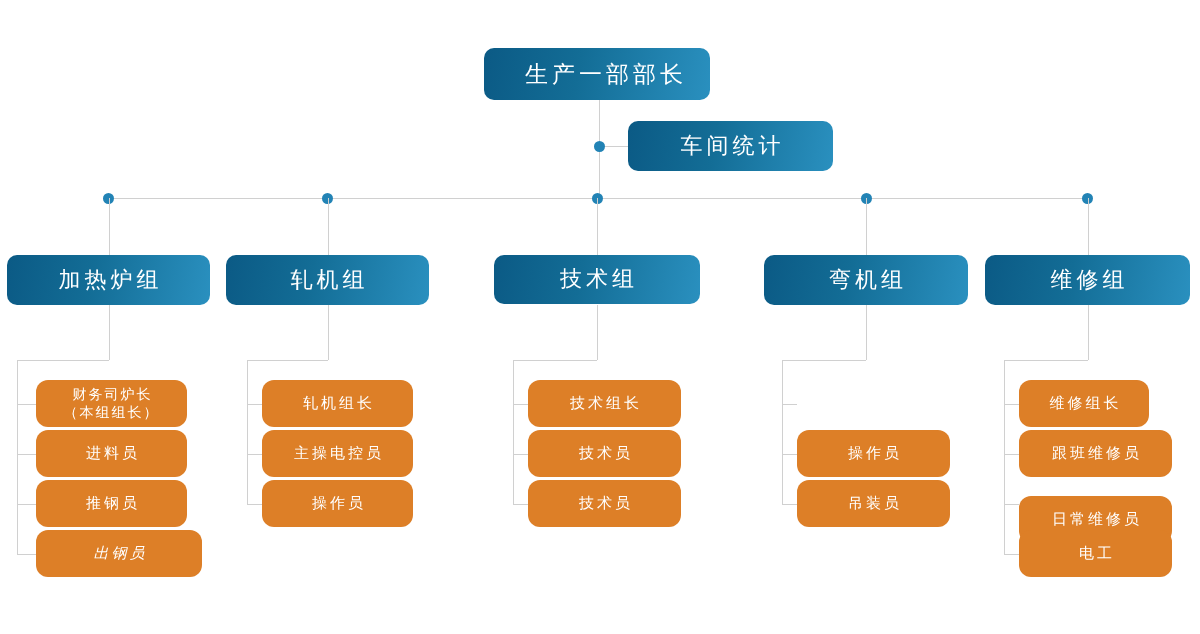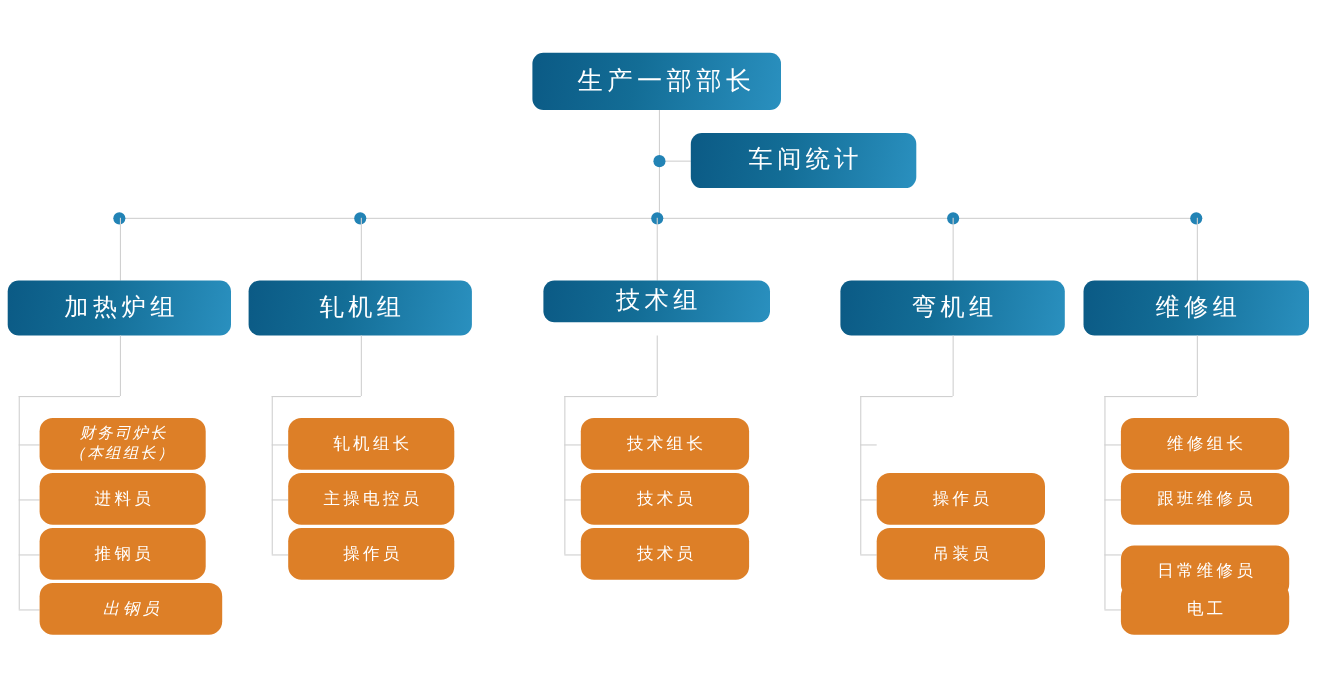--- a/index.html
+++ b/index.html
@@ -73,21 +73,20 @@
     border-radius: 12px;
     font-size: 15px;
     letter-spacing: 3px;
     text-indent: 3px;
   }
 
   .box.orange.two-line {
     font-size: 14px;
     letter-spacing: 2px;
     text-indent: 2px;
-    font-style: italic;
   }
 </style>
 </head>
 <body>
 
 <div id="chart-canvas">
     <div class="line-v" style="left: 599px; top: 100px; height: 98px;"></div>
     <div class="line-h" style="left: 599px; top: 146px; width: 29px;"></div>
     <div class="node-dot" style="left: 593.5px; top: 140.5px;"></div>
     <div class="line-h" style="left: 108.5px; top: 198px; width: 979px;"></div>
@@ -113,21 +112,21 @@
     <div class="line-h" style="left: 247px; top: 360px; width: 80.5px;"></div>
     <div class="line-v" style="left: 247px; top: 360px; height: 143.5px;"></div>
     <div class="line-h" style="left: 247px; top: 403.5px; width: 15px;"></div>
     <div class="box orange" style="left: 262px; top: 380px; width: 151px; height: 47px;">轧机组长</div>
     <div class="line-h" style="left: 247px; top: 453.5px; width: 15px;"></div>
     <div class="box orange" style="left: 262px; top: 430px; width: 151px; height: 47px;">主操电控员</div>
     <div class="line-h" style="left: 247px; top: 503.5px; width: 15px;"></div>
     <div class="box orange" style="left: 262px; top: 480px; width: 151px; height: 47px;">操作员</div>
     <div class="node-dot" style="left: 591.5px; top: 192.5px;"></div>
     <div class="line-v" style="left: 597px; top: 198px; height: 57px;"></div>
-    <div class="box blue" style="left: 494px; top: 255px; width: 206px; height: 38px;">技术组</div>
+    <div class="box blue" style="left: 494px; top: 255px; width: 206px; height: 49px;">技术组</div>
     <div class="line-v" style="left: 597px; top: 305px; height: 55px;"></div>
     <div class="line-h" style="left: 513px; top: 360px; width: 84px;"></div>
     <div class="line-v" style="left: 513px; top: 360px; height: 143.5px;"></div>
     <div class="line-h" style="left: 513px; top: 403.5px; width: 15px;"></div>
     <div class="box orange" style="left: 528px; top: 380px; width: 153px; height: 47px;">技术组长</div>
     <div class="line-h" style="left: 513px; top: 453.5px; width: 15px;"></div>
     <div class="box orange" style="left: 528px; top: 430px; width: 153px; height: 47px;">技术员</div>
     <div class="line-h" style="left: 513px; top: 503.5px; width: 15px;"></div>
     <div class="box orange" style="left: 528px; top: 480px; width: 153px; height: 47px;">技术员</div>
     <div class="node-dot" style="left: 860.5px; top: 192.5px;"></div>
@@ -141,21 +140,21 @@
     <div class="box orange" style="left: 797px; top: 430px; width: 153px; height: 47px;">操作员</div>
     <div class="line-h" style="left: 782px; top: 503.5px; width: 15px;"></div>
     <div class="box orange" style="left: 797px; top: 480px; width: 153px; height: 47px;">吊装员</div>
     <div class="node-dot" style="left: 1082px; top: 192.5px;"></div>
     <div class="line-v" style="left: 1087.5px; top: 198px; height: 57px;"></div>
     <div class="box blue" style="left: 985px; top: 255px; width: 205px; height: 50px;">维修组</div>
     <div class="line-v" style="left: 1087.5px; top: 305px; height: 55px;"></div>
     <div class="line-h" style="left: 1004px; top: 360px; width: 83.5px;"></div>
     <div class="line-v" style="left: 1004px; top: 360px; height: 193.5px;"></div>
     <div class="line-h" style="left: 1004px; top: 403.5px; width: 15px;"></div>
-    <div class="box orange" style="left: 1019px; top: 380px; width: 153px; height: 47px;">维修组长</div>
+    <div class="box orange" style="left: 1019px; top: 380px; width: 130px; height: 47px;">维修组长</div>
     <div class="line-h" style="left: 1004px; top: 453.5px; width: 15px;"></div>
     <div class="box orange" style="left: 1019px; top: 430px; width: 153px; height: 47px;">跟班维修员</div>
     <div class="line-h" style="left: 1004px; top: 503.5px; width: 15px;"></div>
     <div class="box orange" style="left: 1019px; top: 480px; width: 153px; height: 47px; margin-top: 16px;">日常维修员</div>
     <div class="line-h" style="left: 1004px; top: 553.5px; width: 15px;"></div>
     <div class="box orange" style="left: 1019px; top: 530px; width: 153px; height: 47px;">电工</div>
     <div class="box blue root" style="left: 484px; top: 48px; width: 226px; height: 52px;">生产一部部长</div>
     <div class="box blue" style="left: 628px; top: 121px; width: 205px; height: 50px;">车间统计</div>
   </div>
 

